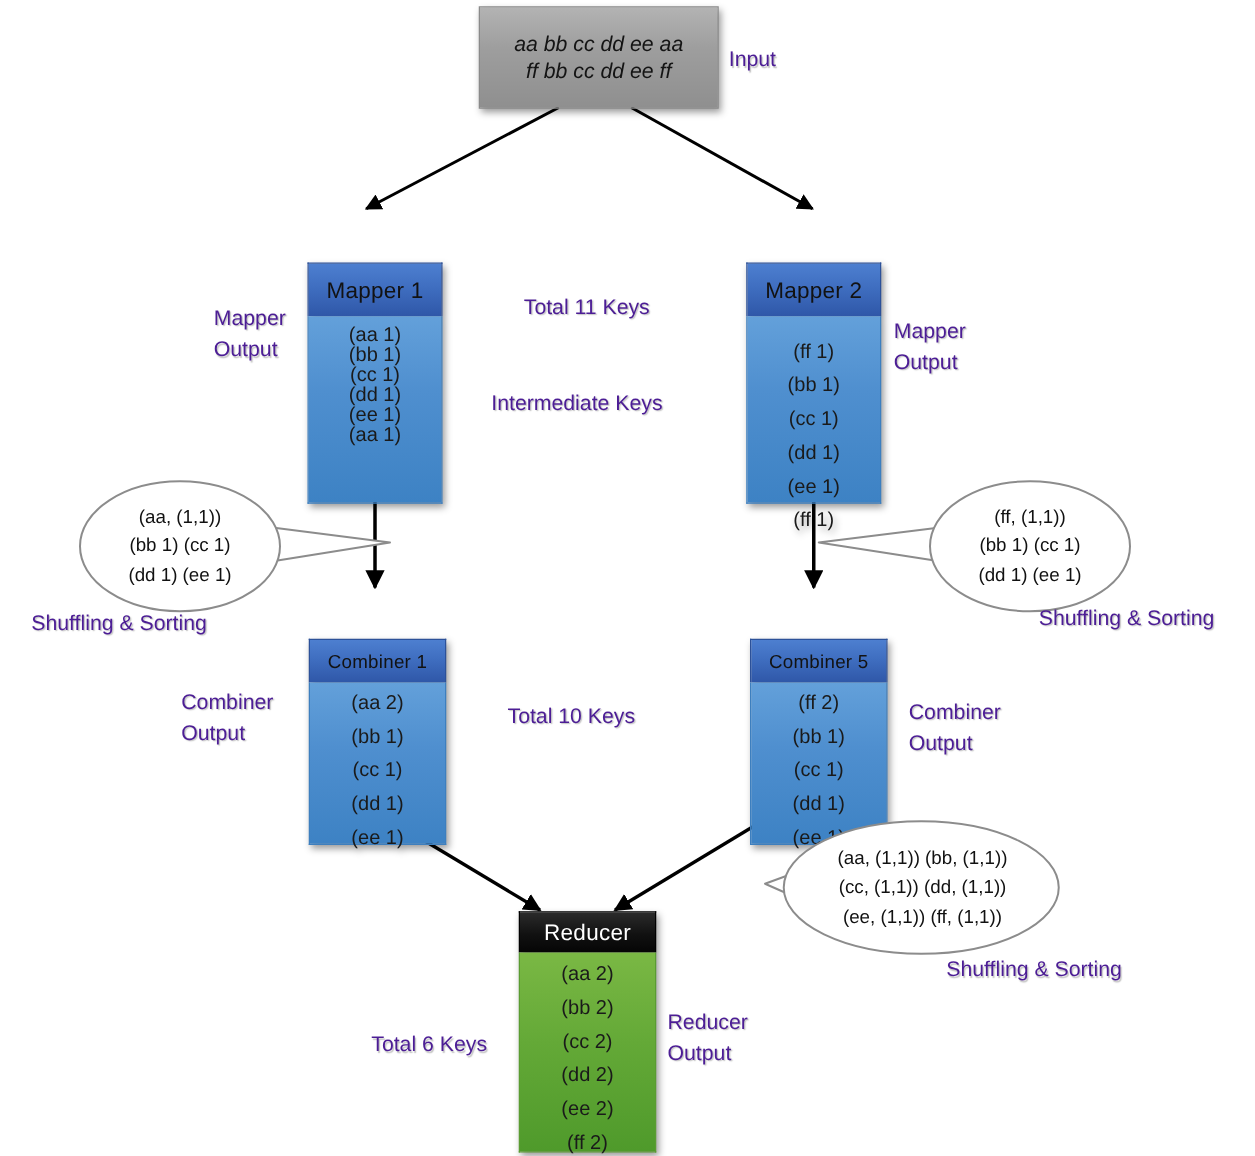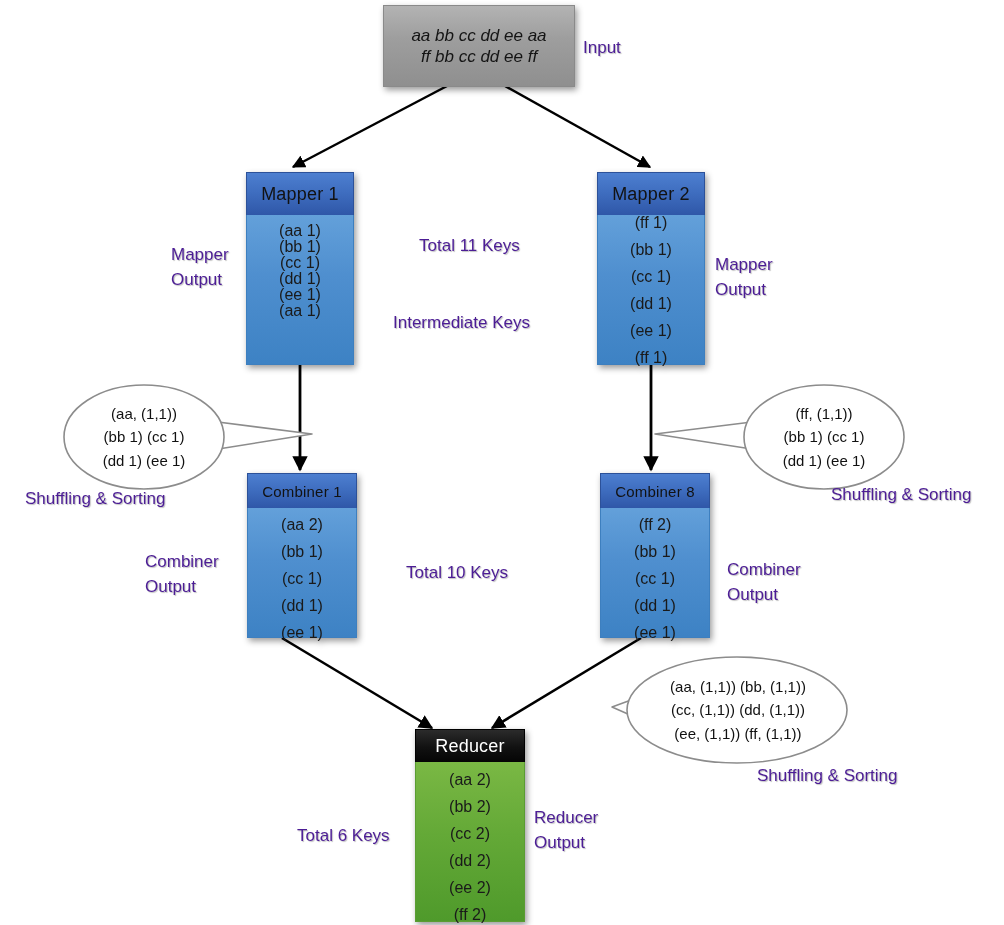--- a/index.html
+++ b/index.html
@@ -58,20 +58,21 @@
     text-align: center;
     width: 100%;
   }
 
   
   .node.blue .node-header {
     background: linear-gradient(to bottom, #4d7fd0 0%, #3f6ec0 45%, #2f57a8 100%);
     color: #121212;
     border: 1px solid #2c5199;
     border-bottom: none;
+    margin-top: 38px;
   }
   .node.blue .node-body {
     background: linear-gradient(to bottom, #63a0da 0%, #4f8fcf 40%, #3d82c4 100%);
     border: 1px solid #3d7fbf;
     border-top: none;
   }
 
   
   .node.green .node-header {
     background: linear-gradient(to bottom, #2b2b2b 0%, #111111 55%, #050505 100%);
@@ -173,21 +174,21 @@
       <div class="row">(cc 1)</div>
       <div class="row">(dd 1)</div>
       <div class="row">(ee 1)</div>
       <div class="row">(aa 1)</div>
     </div>
   </div>
   <div class="label" style="left:171px; top:243px;"><div>Mapper</div><div>Output</div></div>
 
   <div class="node blue" style="left:597px; top:172px; width:108px; height:193px;">
     <div class="node-header" style="height:43px;">Mapper 2</div>
-    <div class="node-body" style="height:150px; padding-top:0; gap:11px;">
+    <div class="node-body" style="height:150px; padding-top:21px; gap:11px;">
       <div class="row">(ff 1)</div>
       <div class="row">(bb 1)</div>
       <div class="row">(cc 1)</div>
       <div class="row">(dd 1)</div>
       <div class="row">(ee 1)</div>
       <div class="row">(ff 1)</div>
     </div>
   </div>
   <div class="label" style="left:715px; top:253px;"><div>Mapper</div><div>Output</div></div>
 
@@ -226,21 +227,21 @@
       <div class="row">(aa 2)</div>
       <div class="row">(bb 1)</div>
       <div class="row">(cc 1)</div>
       <div class="row">(dd 1)</div>
       <div class="row">(ee 1)</div>
     </div>
   </div>
   <div class="label" style="left:145px; top:550px;"><div>Combiner</div><div>Output</div></div>
 
   <div class="node blue" style="left:600px; top:473px; width:110px; height:165px;">
-    <div class="node-header" style="height:35px; font-size:15px;">Combiner 8</div>
+    <div class="node-header" style="height:35px; font-size:15px;">Combiner 5</div>
     <div class="node-body" style="height:130px; padding-top:9px; gap:11px;">
       <div class="row">(ff 2)</div>
       <div class="row">(bb 1)</div>
       <div class="row">(cc 1)</div>
       <div class="row">(dd 1)</div>
       <div class="row">(ee 1)</div>
     </div>
   </div>
   <div class="label" style="left:727px; top:558px;"><div>Combiner</div><div>Output</div></div>
 

